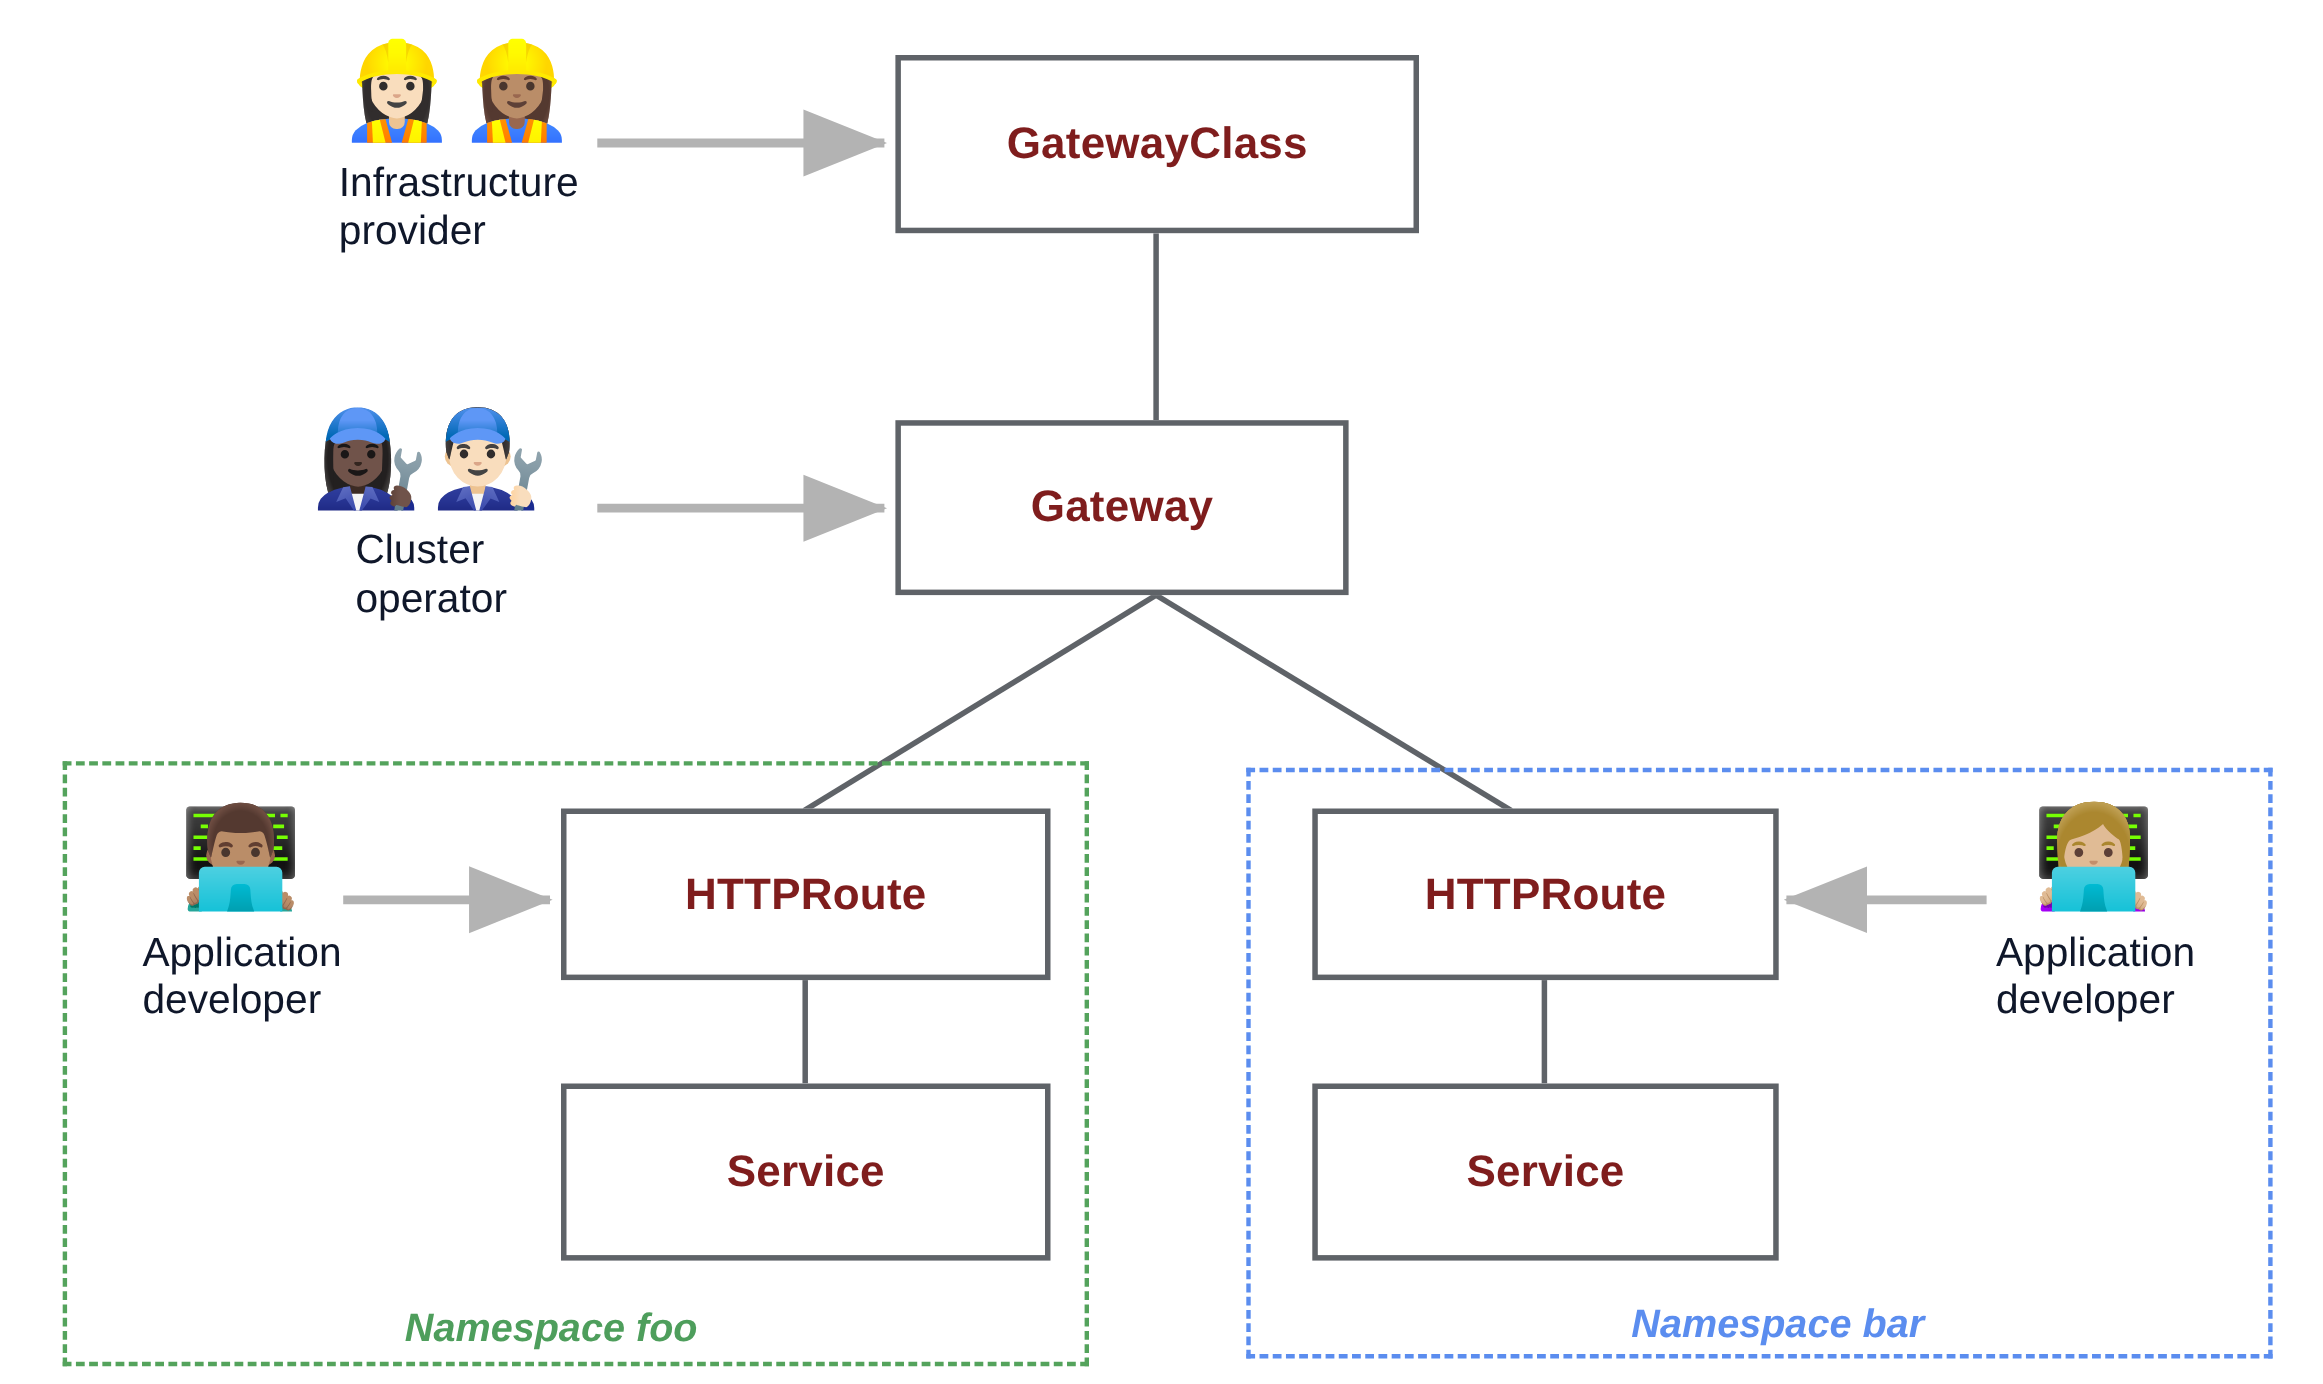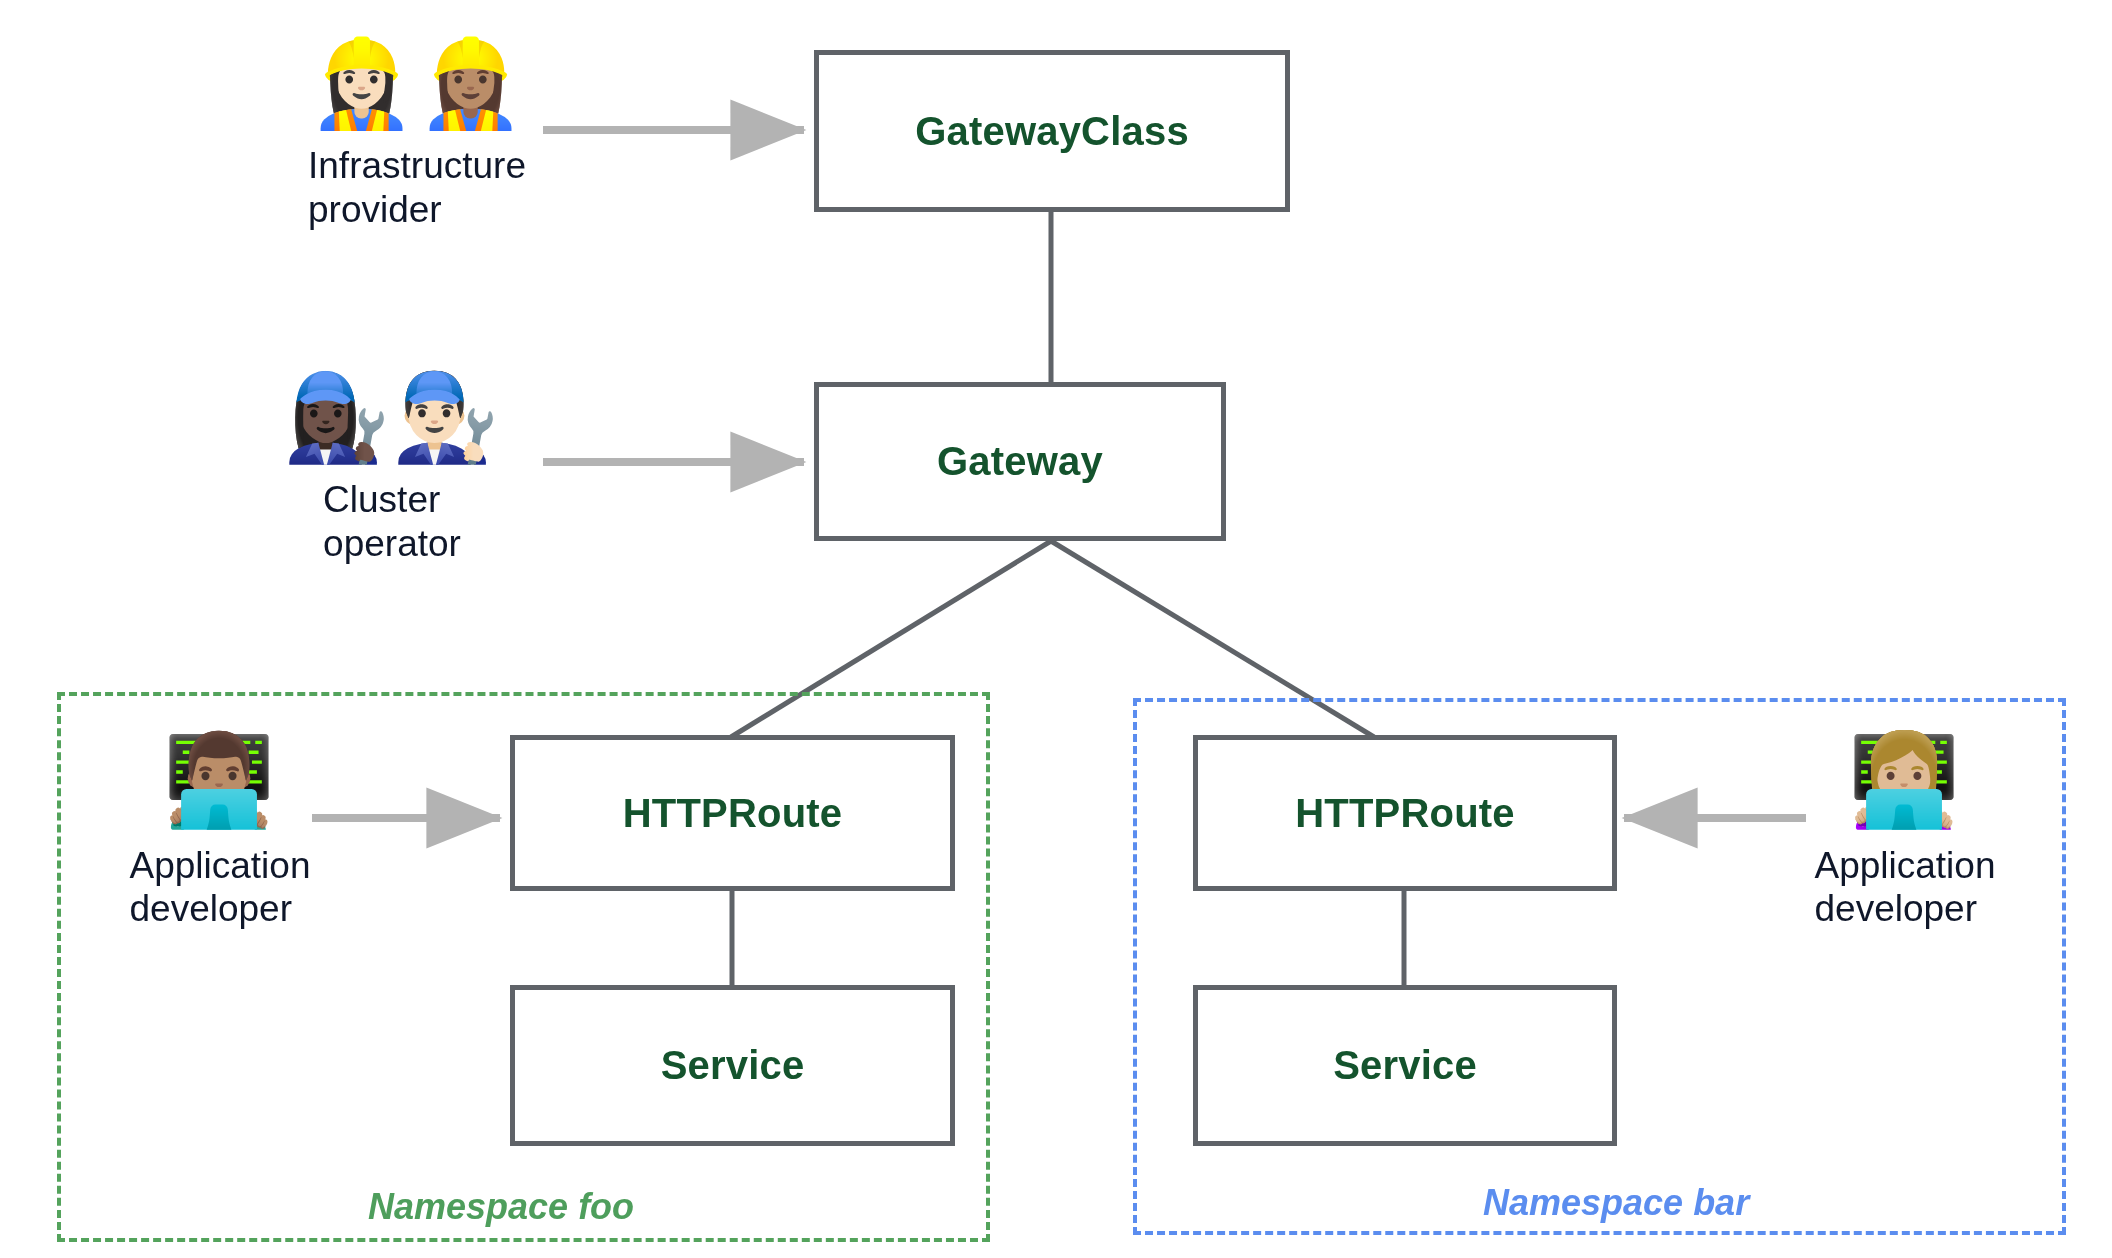--- a/index.html
+++ b/index.html
@@ -31,21 +31,21 @@
     border: 5px solid #5f6368;
     background: #ffffff;
     display: flex;
     align-items: center;
     justify-content: center;
   }
   .node-label {
     font-family: "Liberation Sans", sans-serif;
     font-weight: bold;
     font-size: 40px;
-    color: #14532d;
+    color: #7f1d1d;
     letter-spacing: 0.2px;
     white-space: nowrap;
   }
   .ns-box {
     position: absolute;
     box-sizing: border-box;
     background: transparent;
   }
   .ns-foo {
     border: 4px dashed #54a35c;

